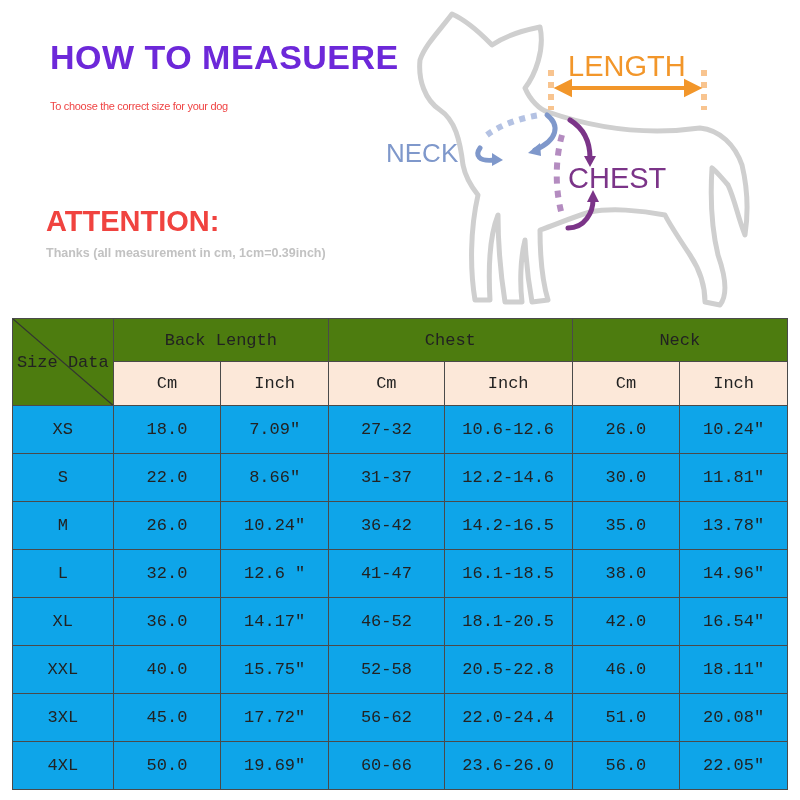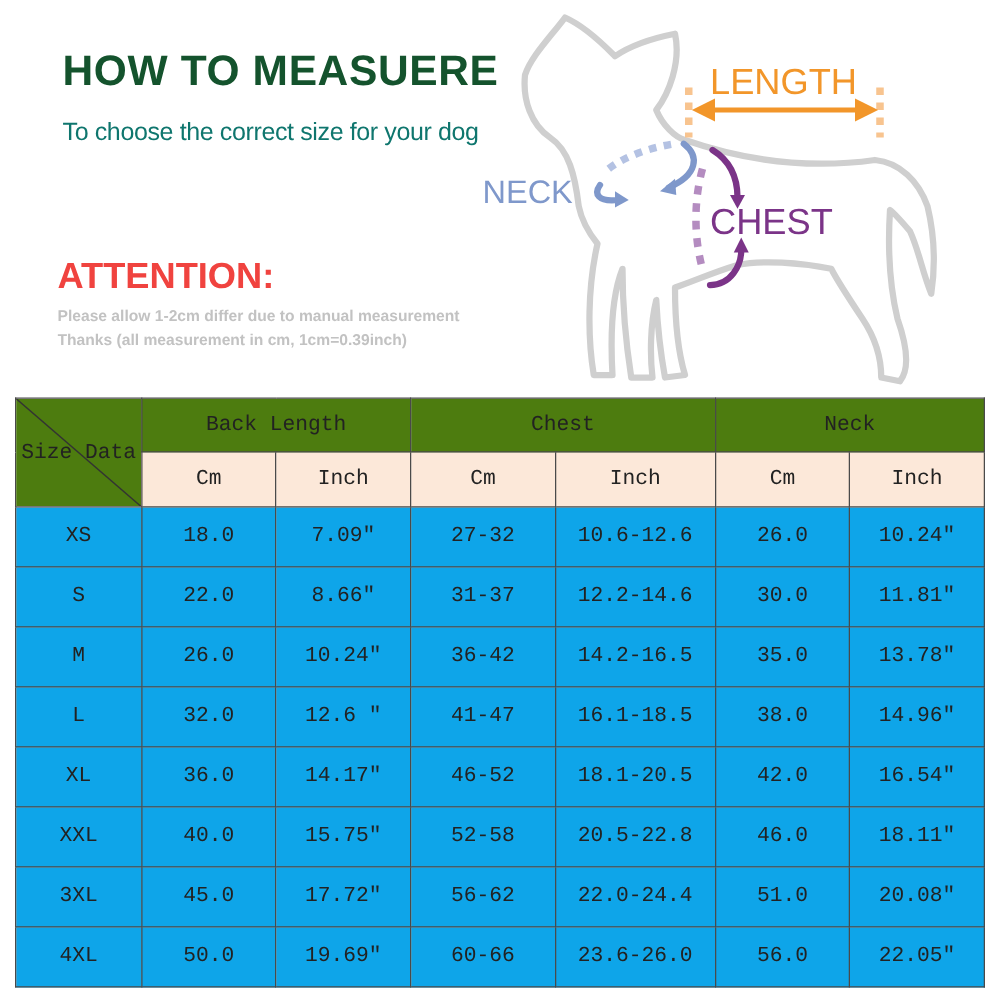--- a/index.html
+++ b/index.html
@@ -1,18 +1,18 @@
 <!DOCTYPE html>
 <html><head>
 <meta charset="utf-8">
 <style>
   html,body{margin:0;padding:0;background:#ffffff;}
   body{width:800px;height:800px;position:relative;overflow:hidden;font-family:"Liberation Sans",sans-serif;}
-  .title{position:absolute;left:50px;top:38px;font-size:34px;font-weight:bold;color:#14532d;letter-spacing:0.5px;white-space:nowrap;}
-  .subtitle{position:absolute;left:50px;top:96px;font-size:20px;color:#0f766e;line-height:20px;letter-spacing:-0.3px;}
+  .title{position:absolute;left:50px;top:38px;font-size:34px;font-weight:bold;color:#6d28d9;letter-spacing:0.5px;white-space:nowrap;}
+  .subtitle{position:absolute;left:50px;top:96px;font-size:11px;color:#ef4444;line-height:20px;letter-spacing:-0.3px;}
   .attention{position:absolute;left:46px;top:205px;font-size:29px;font-weight:bold;color:#f0433f;white-space:nowrap;}
   .note{position:absolute;left:46px;top:244px;width:360px;font-size:12.5px;font-weight:bold;color:#c2c2c2;line-height:19px;white-space:nowrap;overflow:hidden;}
   .dog{position:absolute;left:380px;top:0;width:420px;height:310px;}
   .lbl{position:absolute;font-weight:normal;white-space:nowrap;}
   .lbl-length{left:568px;top:50px;font-size:29px;color:#f2962a;}
   .lbl-neck{left:386px;top:138px;font-size:26px;color:#7f98cb;}
   .lbl-chest{left:568px;top:162px;font-size:29px;color:#7b3488;}
 
   table.size{position:absolute;left:12px;top:318px;width:776px;border-collapse:collapse;font-family:"Liberation Mono","DejaVu Sans Mono",monospace;color:#222;}
   table.size td{border:1.5px solid #4a4a4a;text-align:center;font-size:17px;padding:0;}
@@ -25,21 +25,20 @@
 </style>
 </head>
 <body>
 
 <div class="title">HOW TO MEASUERE</div>
 <div class="subtitle">
   <div>To choose the correct size for your dog</div>
 </div>
 <div class="attention">ATTENTION:</div>
 <div class="note">
-  <div>Please allow 1-2cm differ due to manual measurement</div>
   <div>Thanks (all measurement in cm, 1cm=0.39inch)</div>
 </div>
 
 <svg class="dog" viewBox="380 0 420 310" xmlns="http://www.w3.org/2000/svg">
   <g fill="none" stroke="#cfcfcf" stroke-width="5" stroke-linejoin="round" stroke-linecap="round">
     <path d="M452 14 C470 22 485 38 492 45 C505 36 525 30 540 27 C545 50 535 75 525 88 C530 100 540 110 548 112 C600 130 650 135 700 128 C720 130 735 145 742 165 C748 190 748 215 745 235 C738 218 735 200 728 185 C722 178 715 170 712 168 C710 200 712 230 718 255 C725 275 728 295 720 305 L705 302 C705 285 700 270 690 255 C680 240 670 225 665 215 C640 210 610 208 590 212 C570 218 555 225 540 230 C540 255 542 280 548 300 L532 302 C528 280 526 260 525 240 C520 260 520 285 522 302 L505 302 C500 270 498 240 498 215 C490 235 488 265 490 300 L475 300 C470 270 470 230 478 195 C470 185 465 175 463 165 C460 140 455 120 440 110 C425 100 418 80 420 60 C425 45 440 30 452 14 Z"></path>
   </g>
 
   <g stroke="#f8c48f" stroke-width="6" stroke-dasharray="6,6">
     <line x1="551" y1="70" x2="551" y2="110"></line>

